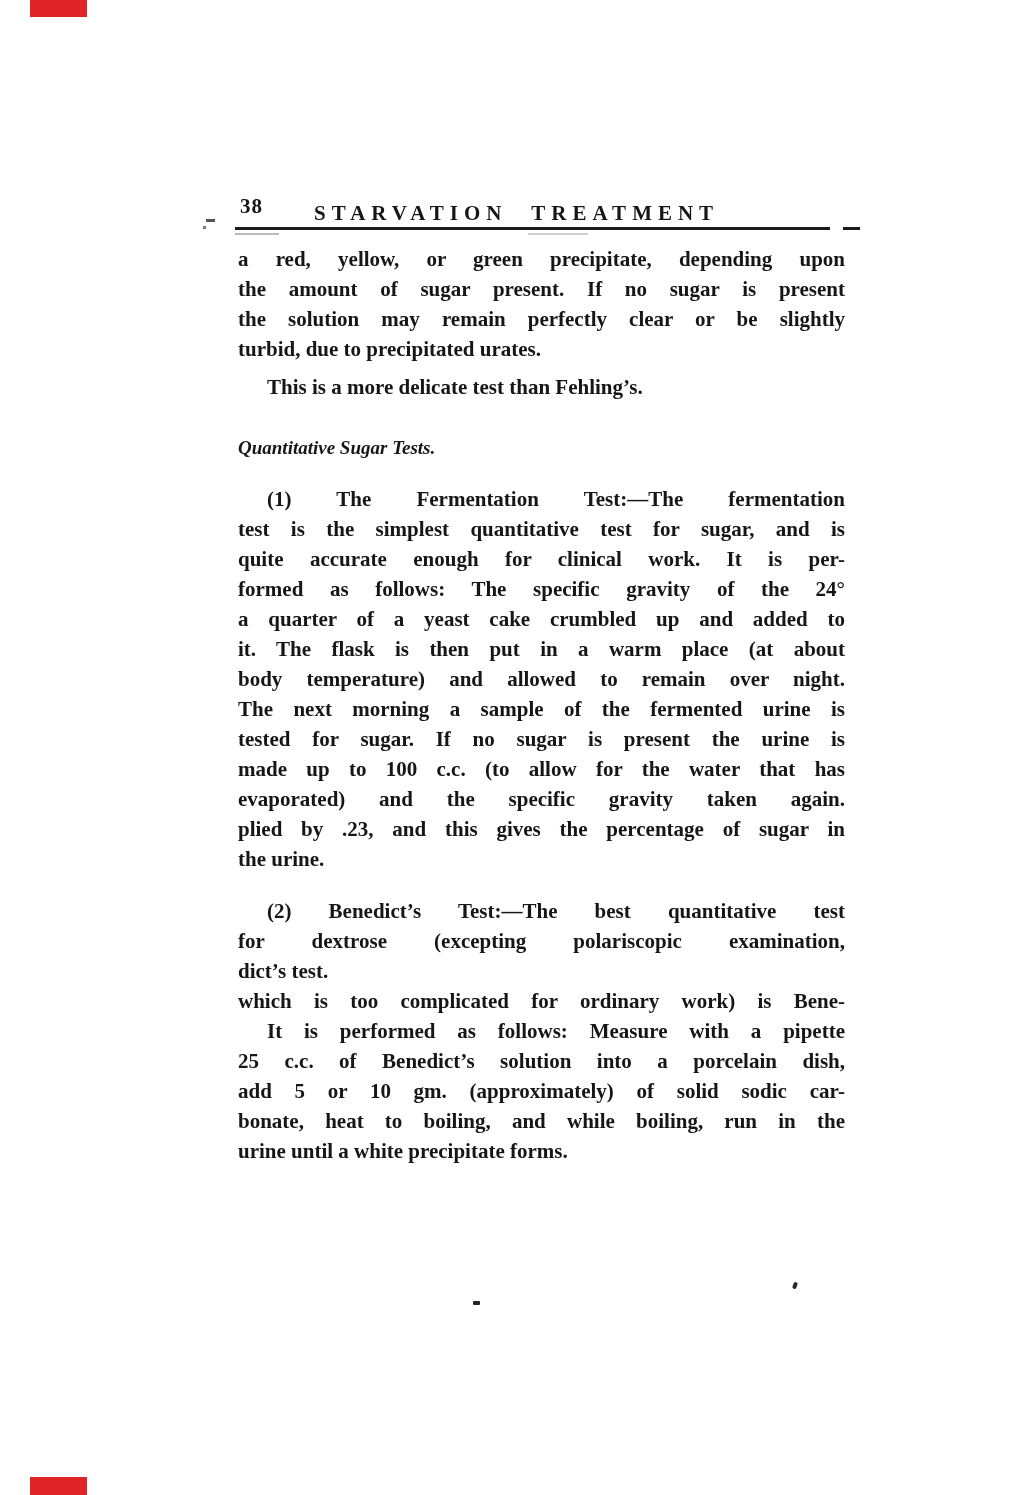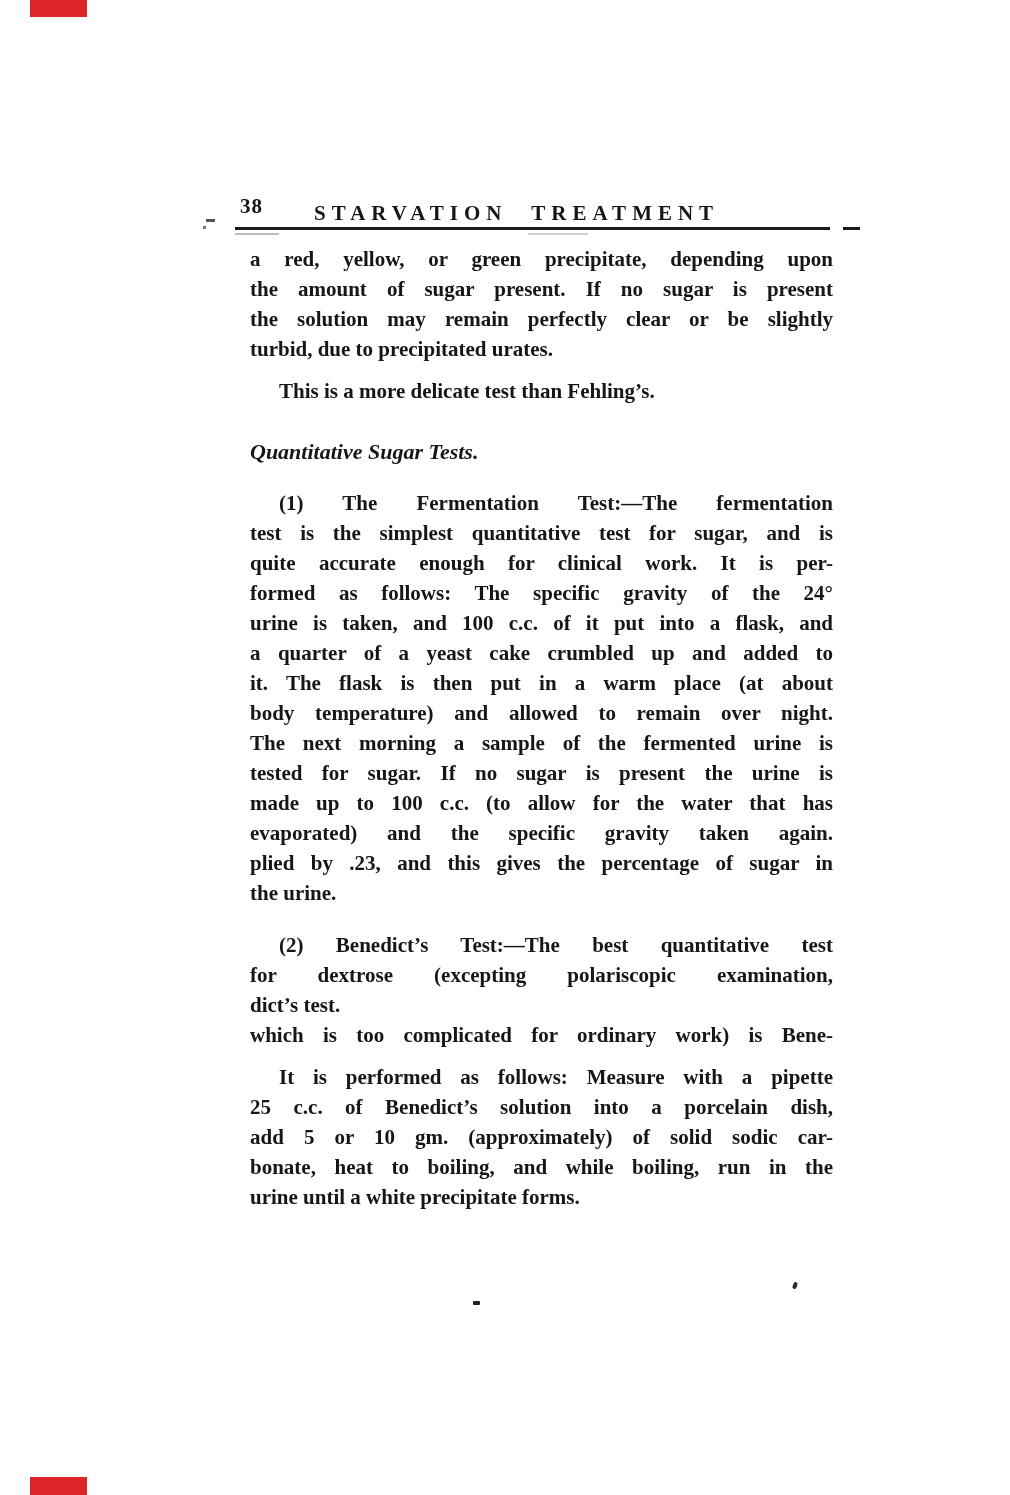--- a/index.html
+++ b/index.html
@@ -9,29 +9,29 @@
   }
   .text-col{position:absolute;left:238px;top:192px;width:607px;}
   .running-header{position:relative;height:37px;font-weight:bold;font-size:21px;}
   .pageno{position:absolute;left:2px;top:2px;letter-spacing:1px;}
   .running-title{position:absolute;left:76px;top:1px;letter-spacing:6px;word-spacing:13px;white-space:nowrap;margin-top:8px;}
   .rule-main{position:absolute;left:-3px;top:35px;width:595px;height:3px;background:#1b1b1b;}
   .rule-dash{position:absolute;left:605px;top:35px;width:17px;height:3px;background:#1b1b1b;}
   .rule-sub1{position:absolute;left:-3px;top:41px;width:44px;height:2px;background:#777;opacity:.5;}
   .rule-sub2{position:absolute;left:290px;top:41px;width:60px;height:2px;background:#888;opacity:.4;}
   .body-text{margin-top:15px;font-size:21px;line-height:30px;font-weight:bold;}
-  .para{margin:12px;}
+  .para{margin:0;}
   .body-text > :nth-child(2){margin-top:8px;}
   .body-text > :nth-child(3){margin-top:31px;}
   .body-text > :nth-child(4){margin-top:21px;}
   .body-text > :nth-child(5){margin-top:22px;}
   .line{text-align:justify;text-align-last:justify;}
   .line.last{text-align-last:left;font-family:Liberation Serif, serif;}
   .para.indent .line:first-child{text-indent:29px;}
-  .heading{font-style:italic;font-size:22px;}
+  .heading{font-style:italic;font-size:19px;}
   .heading .line{text-align:left;text-align-last:left;}
   
   .red-bar{position:absolute;left:30px;width:57px;}
   .red-top{top:0;height:17px;}
   .red-bottom{top:1477px;height:18px;}
   .speck{position:absolute;background:#333;}
   .speck-header-dash{left:206px;top:219px;width:9px;height:3px;background:#555;}
   .speck-header-dot{left:203px;top:226px;width:3px;height:3px;background:#777;}
   .speck-a{left:793px;top:1282px;width:4px;height:7px;background:#2a2a2a;transform:rotate(22deg);border-radius:2px;}
   .speck-b{left:473px;top:1301px;width:7px;height:4px;background:#222;border-radius:1px;}
@@ -71,21 +71,20 @@
           <div class="line last">This is a more delicate test than Fehling’s.</div>
         </div>
         <div class="para heading">
           <div class="line last">Quantitative Sugar Tests.</div>
         </div>
         <div class="para bodyp indent">
           <div class="line">(1) The Fermentation Test:—The fermentation</div>
           <div class="line">test is the simplest quantitative test for sugar, and is</div>
           <div class="line">quite accurate enough for clinical work. It is per-</div>
           <div class="line">formed as follows: The specific gravity of the 24°</div>
-          <div class="line">urine is taken, and 100 c.c. of it put into a flask, and</div>
           <div class="line">a quarter of a yeast cake crumbled up and added to</div>
           <div class="line">it. The flask is then put in a warm place (at about</div>
           <div class="line">body temperature) and allowed to remain over night.</div>
           <div class="line">The next morning a sample of the fermented urine is</div>
           <div class="line">tested for sugar. If no sugar is present the urine is</div>
           <div class="line">made up to 100 c.c. (to allow for the water that has</div>
           <div class="line">evaporated) and the specific gravity taken again.</div>
           <div class="line">plied by .23, and this gives the percentage of sugar in</div>
           <div class="line last">the urine.</div>
         </div>

